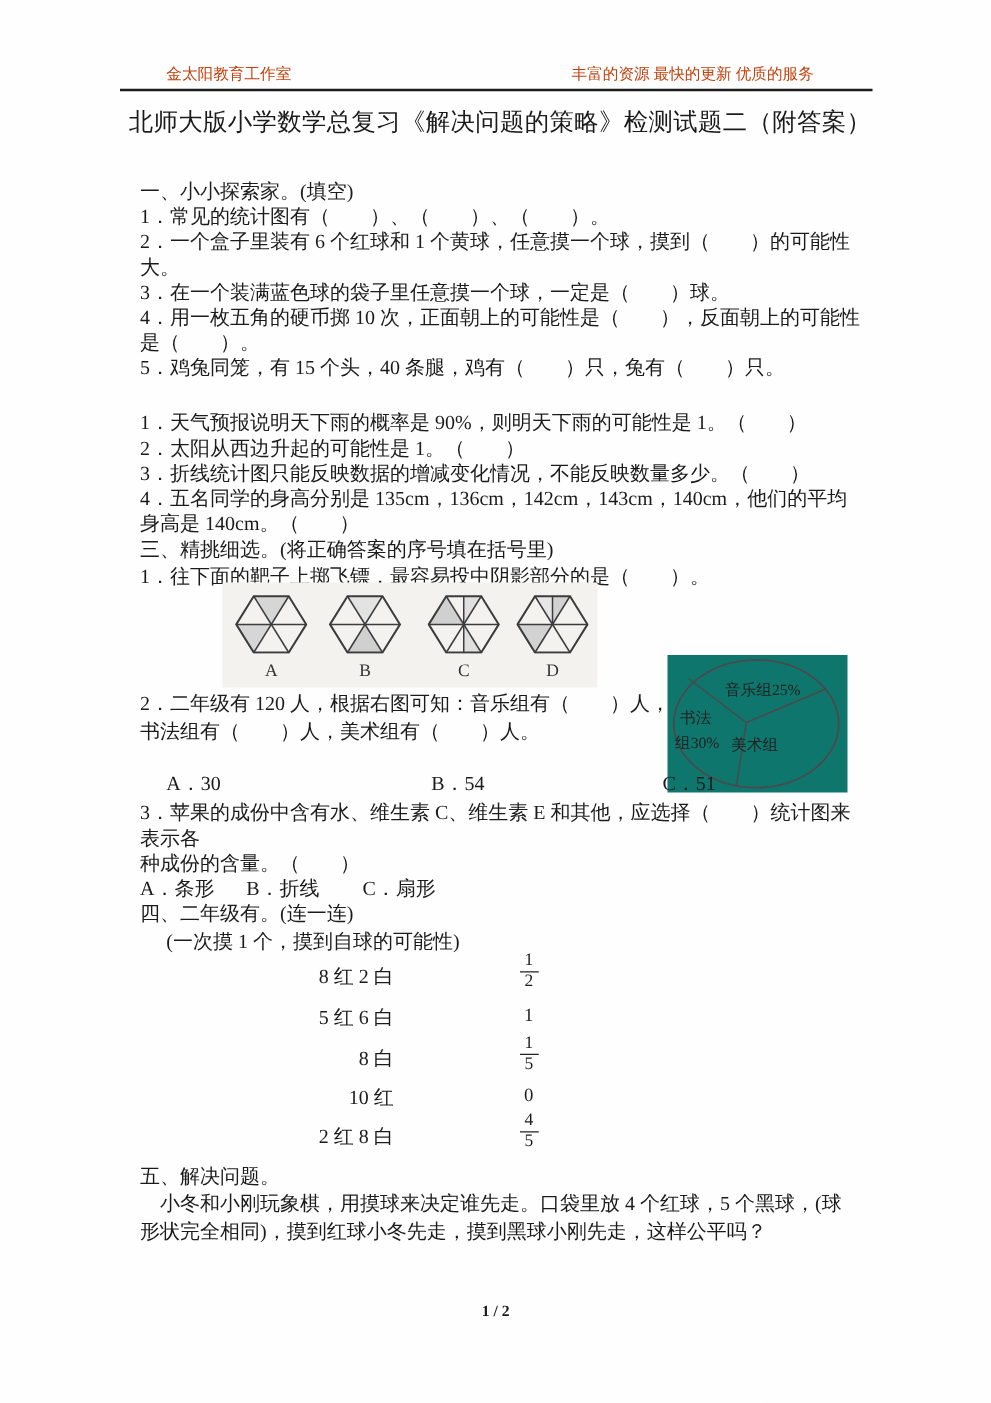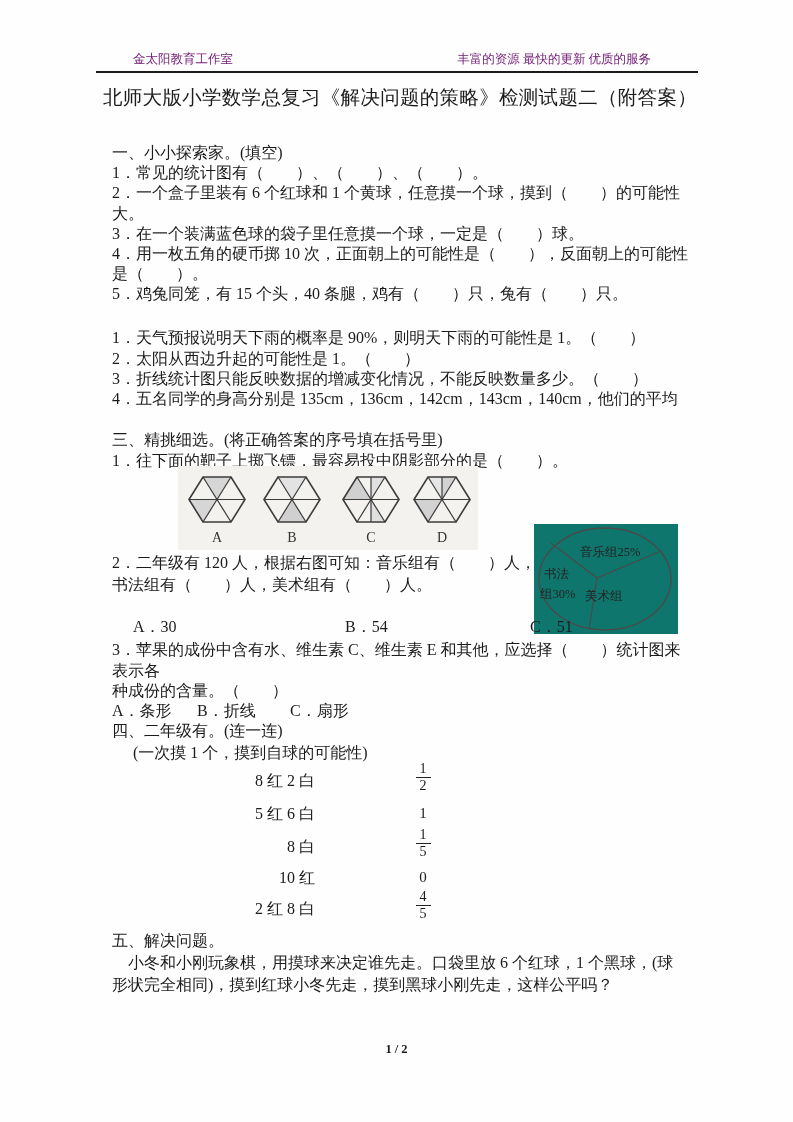--- a/index.html
+++ b/index.html
@@ -2,21 +2,21 @@
 <html><head>
 <meta charset="utf-8">
 <style>
   html,body { margin:0; padding:0; background:#ffffff; }
   .page {
     position:relative; width:793px; height:1122px; overflow:hidden;
     background:#fefefe; color:#1b1b1b;
     font-family:"Liberation Serif","DejaVu Serif",serif;
   }
   
-  .hdr { position:absolute; top:51px; font-size:12.5px; color:#701a75; white-space:nowrap; }
+  .hdr { position:absolute; top:51px; font-size:12.5px; color:#c2410c; white-space:nowrap; }
   .hdr-left { left:133px; }
   .hdr-right { right:142px; }
   .hdr-rule { position:absolute; top:71px; left:96px; width:602px; height:2px; background:#1c1c1c; }
   
   .title {
     position:absolute; top:84px; left:96px; width:601px; text-align:right;
     font-size:19.5px; font-weight:normal; letter-spacing:0.3px; white-space:nowrap;
   }
   
   .ln { position:absolute; left:112px; font-size:16px; white-space:nowrap; }
@@ -54,20 +54,21 @@
   <div class="ln" style="top:183px">2．一个盒子里装有 6 个红球和 1 个黄球，任意摸一个球，摸到（　　）的可能性</div>
   <div class="ln" style="top:204px">大。</div>
   <div class="ln" style="top:224px">3．在一个装满蓝色球的袋子里任意摸一个球，一定是（　　）球。</div>
   <div class="ln" style="top:244px">4．用一枚五角的硬币掷 10 次，正面朝上的可能性是（　　），反面朝上的可能性</div>
   <div class="ln" style="top:264px">是（　　）。</div>
   <div class="ln" style="top:284px">5．鸡兔同笼，有 15 个头，40 条腿，鸡有（　　）只，兔有（　　）只。</div>
   <div class="ln" style="top:328px">1．天气预报说明天下雨的概率是 90%，则明天下雨的可能性是 1。（　　）</div>
   <div class="ln" style="top:349px">2．太阳从西边升起的可能性是 1。（　　）</div>
   <div class="ln" style="top:369px">3．折线统计图只能反映数据的增减变化情况，不能反映数量多少。（　　）</div>
   <div class="ln" style="top:389px">4．五名同学的身高分别是 135cm，136cm，142cm，143cm，140cm，他们的平均</div>
+  <div class="ln" style="top:409px">身高是 140cm。（　　）</div>
   <div class="ln" style="top:430px">三、精挑细选。(将正确答案的序号填在括号里)</div>
   <div class="ln" style="top:451px">1．往下面的靶子上掷飞镖，最容易投中阴影部分的是（　　）。</div>
 
   <div class="hex-block">
 
     <svg class="hex" style="left:10px" width="58" height="47" viewBox="0 0 58 47">
       <polygon points="15,1 43,1 29,23.5" fill="#d6d6d6"></polygon>
       <polygon points="15,46 1,23.5 29,23.5" fill="#d6d6d6"></polygon>
       <polygon points="1,23.5 15,1 43,1 57,23.5 43,46 15,46" fill="none" stroke="#3c3c3c" stroke-width="1.6"></polygon>
       <g stroke="#3c3c3c" stroke-width="1.2">
@@ -175,18 +176,18 @@
 
   <span class="match-label" style="top:899px">2 红 8 白</span>
   <span class="match-val" style="top:889px">
     <span class="frac">
       <span class="num">4</span>
       <span class="den">5</span>
     </span>
   </span>
 
   <div class="ln" style="top:931px">五、解决问题。</div>
-  <div class="ln" style="top:953px">　小冬和小刚玩象棋，用摸球来决定谁先走。口袋里放 6 个红球，1 个黑球，(球</div>
+  <div class="ln" style="top:953px">　小冬和小刚玩象棋，用摸球来决定谁先走。口袋里放 4 个红球，5 个黑球，(球</div>
   <div class="ln" style="top:975px">形状完全相同)，摸到红球小冬先走，摸到黑球小刚先走，这样公平吗？</div>
 
   <div class="footer">1 / 2</div>
 
 </div>
 
 </body></html>

